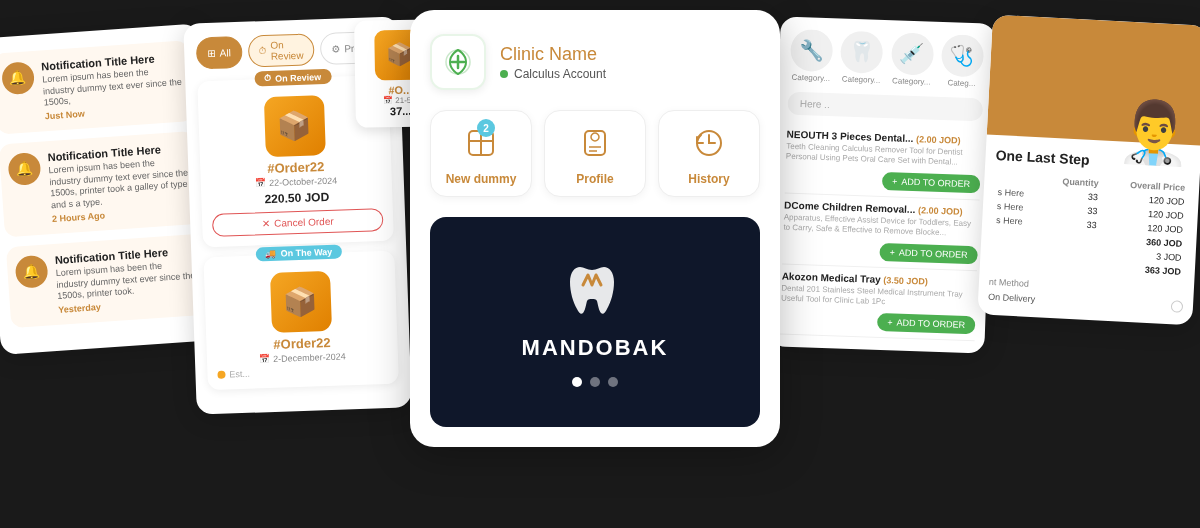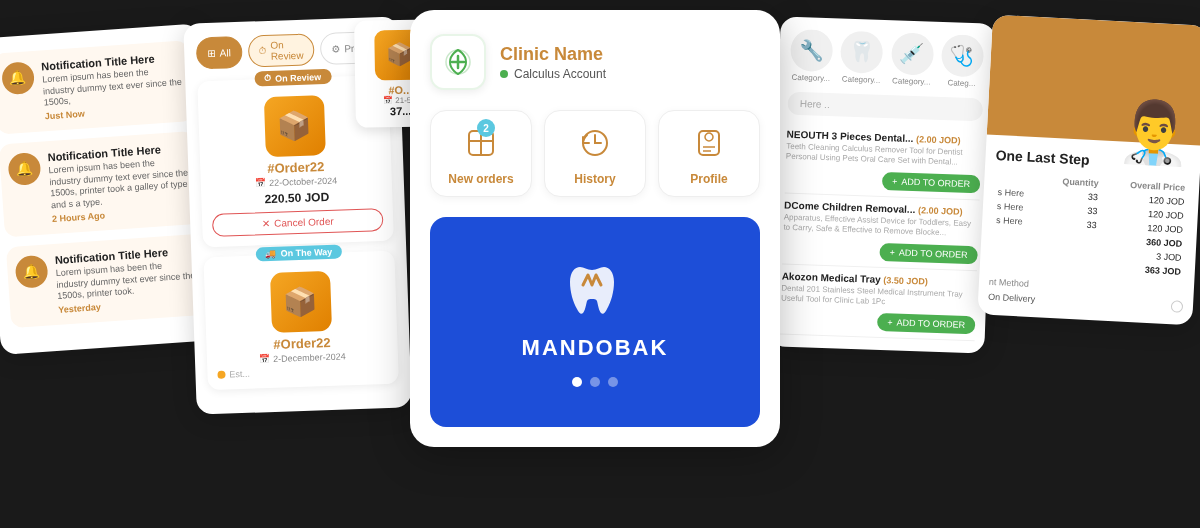--- a/index.html
+++ b/index.html
@@ -151,21 +151,21 @@
     .clinic-logo {
       width: 56px; height: 56px;
       border-radius: 14px;
       border: 2px solid #e8f5e8;
       display: flex; align-items: center; justify-content: center;
       background: #fff;
       box-shadow: 0 2px 8px rgba(0,0,0,0.08);
     }
     .clinic-logo svg { width: 40px; height: 40px; }
     .clinic-info {}
-    .clinic-name { font-weight: 700; font-size: 18px; color: #c8893a; }
+    .clinic-name { font-weight: 400; font-size: 18px; color: #c8893a; }
     .clinic-verified { display: flex; align-items: center; gap: 6px; font-size: 12px; color: #555; margin-top: 2px; }
     .verified-dot { width: 8px; height: 8px; border-radius: 50%; background: #4caf50; }
 
     .action-grid {
       display: flex;
       gap: 12px;
       margin-bottom: 20px;
     }
     .action-btn {
       flex: 1;
@@ -187,21 +187,21 @@
       background: #5bc8e0;
       color: #fff;
       border-radius: 50%;
       width: 18px; height: 18px;
       font-size: 10px;
       font-weight: 700;
       display: flex; align-items: center; justify-content: center;
     }
 
     .promo-banner {
-      background: #1d4ed8;
+      background: #0f172a;
       border-radius: 16px;
       padding: 30px 20px 40px;
       text-align: center;
       position: relative;
       overflow: hidden;
       margin-top: 20px;
     }
     .promo-logo-icon {
       width: 80px; height: 80px;
       margin: 0 auto 8px;
@@ -455,45 +455,45 @@
 
     <div class="action-btn">
       <div class="badge-bubble">2</div>
       <div class="action-btn-icon">
         <svg width="32" height="32" viewBox="0 0 32 32" fill="none">
           <rect x="4" y="4" width="24" height="24" rx="4" stroke="#c8893a" stroke-width="2" fill="none"></rect>
           <line x1="4" y1="14" x2="28" y2="14" stroke="#c8893a" stroke-width="2"></line>
           <line x1="16" y1="4" x2="16" y2="28" stroke="#c8893a" stroke-width="2"></line>
         </svg>
       </div>
-      <div class="action-btn-label">New orders</div>
+      <div class="action-btn-label">New dummy</div>
+    </div>
+
+    <div class="action-btn">
+      <div class="action-btn-icon">
+        <svg width="32" height="32" viewBox="0 0 32 32" fill="none">
+          <rect x="6" y="4" width="20" height="24" rx="4" stroke="#c8893a" stroke-width="2" fill="none"></rect>
+          <path d="M16 14 C18 14 20 12 20 10 C20 8 18 6 16 6 C14 6 12 8 12 10 C12 12 14 14 16 14Z" stroke="#c8893a" stroke-width="1.5" fill="none"></path>
+          <line x1="10" y1="20" x2="22" y2="20" stroke="#c8893a" stroke-width="1.5"></line>
+          <line x1="10" y1="24" x2="18" y2="24" stroke="#c8893a" stroke-width="1.5"></line>
+        </svg>
+      </div>
+      <div class="action-btn-label">Profile</div>
     </div>
 
     <div class="action-btn">
       <div class="action-btn-icon">
         <svg width="32" height="32" viewBox="0 0 32 32" fill="none">
           <circle cx="16" cy="16" r="12" stroke="#c8893a" stroke-width="2" fill="none"></circle>
           <polyline points="16,8 16,16 22,16" stroke="#c8893a" stroke-width="2" stroke-linecap="round"></polyline>
           <path d="M8 8 C6 10 4 13 4 16" stroke="#c8893a" stroke-width="2" stroke-linecap="round"></path>
           <polyline points="4,10 4,16 10,16" stroke="#c8893a" stroke-width="2" stroke-linecap="round" fill="none"></polyline>
         </svg>
       </div>
       <div class="action-btn-label">History</div>
-    </div>
-
-    <div class="action-btn">
-      <div class="action-btn-icon">
-        <svg width="32" height="32" viewBox="0 0 32 32" fill="none">
-          <rect x="6" y="4" width="20" height="24" rx="4" stroke="#c8893a" stroke-width="2" fill="none"></rect>
-          <path d="M16 14 C18 14 20 12 20 10 C20 8 18 6 16 6 C14 6 12 8 12 10 C12 12 14 14 16 14Z" stroke="#c8893a" stroke-width="1.5" fill="none"></path>
-          <line x1="10" y1="20" x2="22" y2="20" stroke="#c8893a" stroke-width="1.5"></line>
-          <line x1="10" y1="24" x2="18" y2="24" stroke="#c8893a" stroke-width="1.5"></line>
-        </svg>
-      </div>
-      <div class="action-btn-label">Profile</div>
     </div>
   </div>
 
   <div class="promo-banner">
     <div class="promo-logo-icon">
       <svg width="80" height="80" viewBox="0 0 80 80" fill="none">
 
         <path d="M25 20 C20 20 15 25 15 35 C15 45 18 55 22 62 C24 66 26 68 28 66 C30 64 31 58 32 54 C33 52 35 52 37 52 C39 52 41 52 42 54 C43 58 44 64 46 66 C48 68 50 66 52 62 C56 55 59 45 59 35 C59 25 54 20 49 20 C45 20 42 23 37 23 C32 23 29 20 25 20Z" fill="white" opacity="0.9"></path>
 
         <path d="M28 38 L33 28 L37 38 L41 28 L46 38" stroke="#c8893a" stroke-width="3" fill="none" stroke-linecap="round" stroke-linejoin="round"></path>

